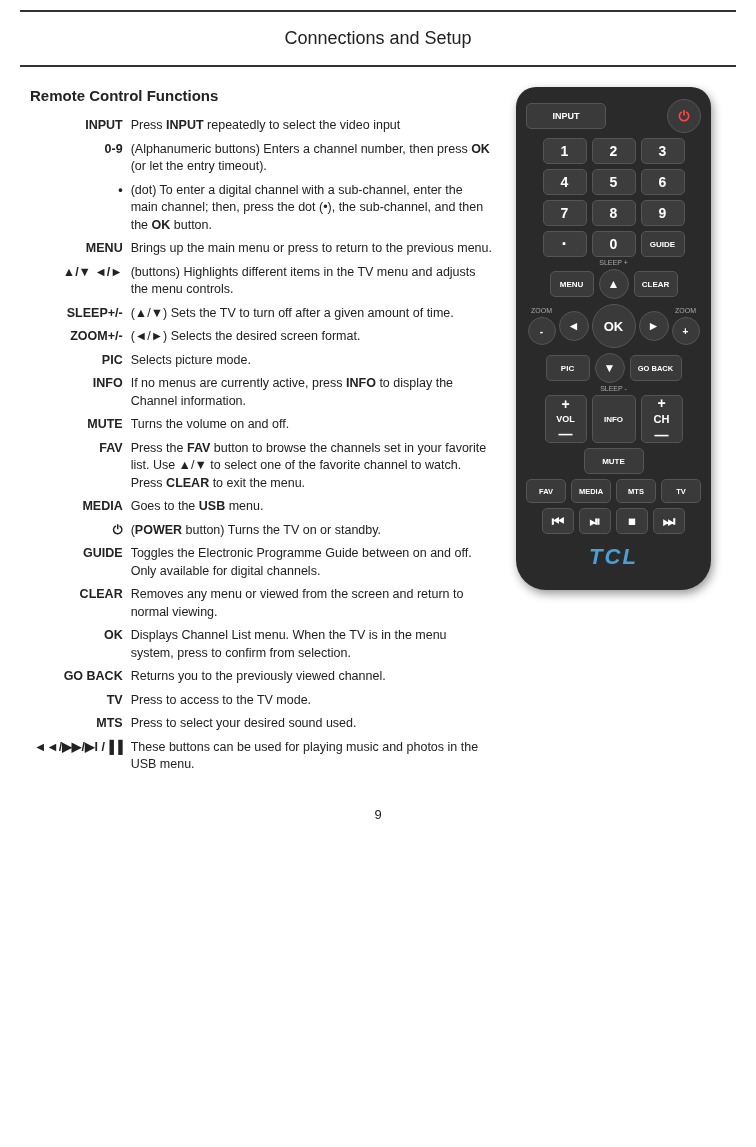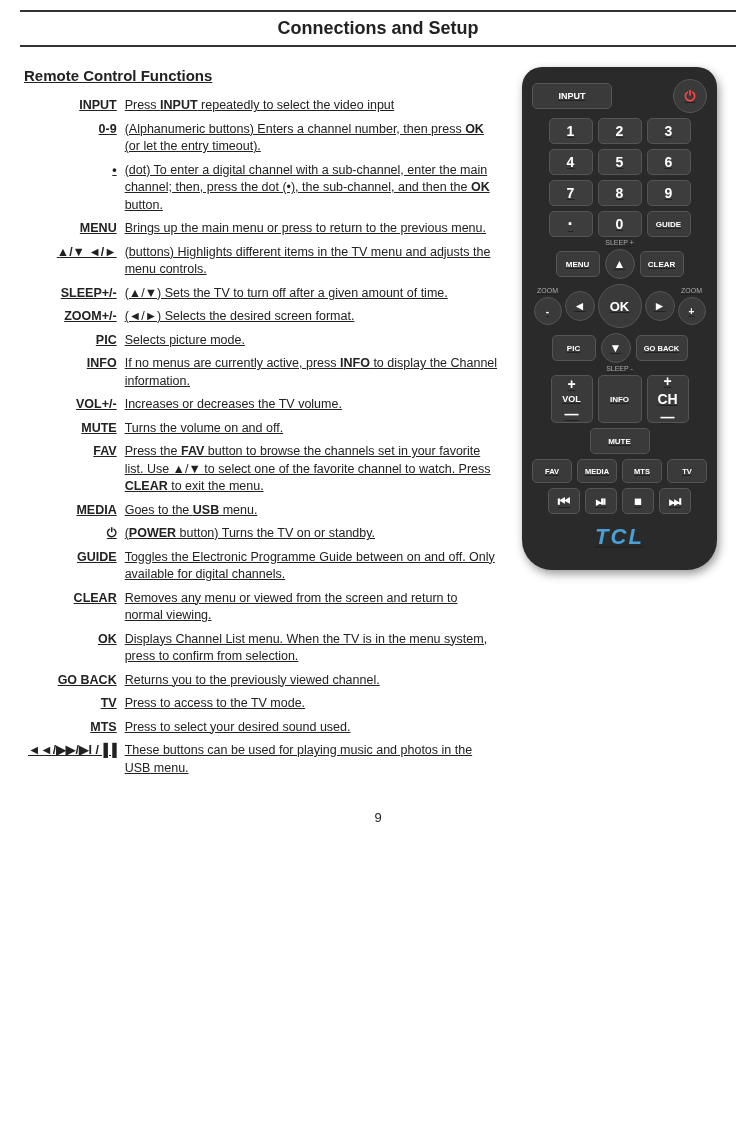--- a/index.html
+++ b/index.html
@@ -10,33 +10,32 @@
       font-family: Arial, sans-serif;
       font-size: 13px;
       color: #222;
       position: relative;
     }
 
     
     .page-title-bar {
       text-align: center;
       font-size: 18px;
-      font-weight: bold;
+      font-weight: normal;
       border-top: 2px solid #333;
       border-bottom: 2px solid #333;
-      padding: 6px 0;
+      padding: 16px 0;
       margin: 10px 20px;
     }
 
     
     .main-content {
       display: flex;
-      padding: 10px 24px;
+      padding: 10px 30px;
       gap: 10px;
-      text-decoration: underline;
     }
 
     
     .text-area {
       flex: 1;
       min-width: 0;
     }
 
     .section-title {
       font-size: 15px;
@@ -292,24 +291,20 @@
             <td class="func-key">ZOOM+/-</td>
             <td class="func-desc">(◄/►) Selects the desired screen format.</td>
           </tr>
           <tr>
             <td class="func-key">PIC</td>
             <td class="func-desc">Selects picture mode.</td>
           </tr>
           <tr>
             <td class="func-key">INFO</td>
             <td class="func-desc">If no menus are currently active, press <b>INFO</b> to display the Channel information.</td>
-          </tr>
-          <tr>
-            <td class="func-key">VOL+/-</td>
-            <td class="func-desc">Increases or decreases the TV volume.</td>
           </tr>
           <tr>
             <td class="func-key">MUTE</td>
             <td class="func-desc">Turns the volume on and off.</td>
           </tr>
           <tr>
             <td class="func-key">FAV</td>
             <td class="func-desc">Press the <b>FAV</b> button to browse the channels set in your favorite list. Use ▲/▼ to select one of the favorite channel to watch. Press <b>CLEAR</b> to exit the menu.</td>
           </tr>
           <tr>
@@ -426,21 +421,21 @@
 
         <div class="remote-row" style="margin-top:-2px; align-items: stretch;">
           <div class="remote-btn vol-btn" style="width:42px;height:48px;flex-direction:column;">
             <div style="font-size:14px;">+</div>
             <div style="font-size:9px;">VOL</div>
             <div style="font-size:14px;">—</div>
           </div>
           <div class="remote-btn info-btn" style="height:48px;">INFO</div>
           <div class="remote-btn ch-btn" style="width:42px;height:48px;flex-direction:column;">
             <div style="font-size:14px;">+</div>
-            <div style="font-size:14px;">CH</div>
+            <div style="font-size:11px;">CH</div>
             <div style="font-size:14px;">—</div>
           </div>
         </div>
 
         <div class="remote-row">
           <div style="flex:1"></div>
           <div class="remote-btn mute-btn" style="width:60px;">MUTE</div>
           <div style="flex:1"></div>
         </div>
 

